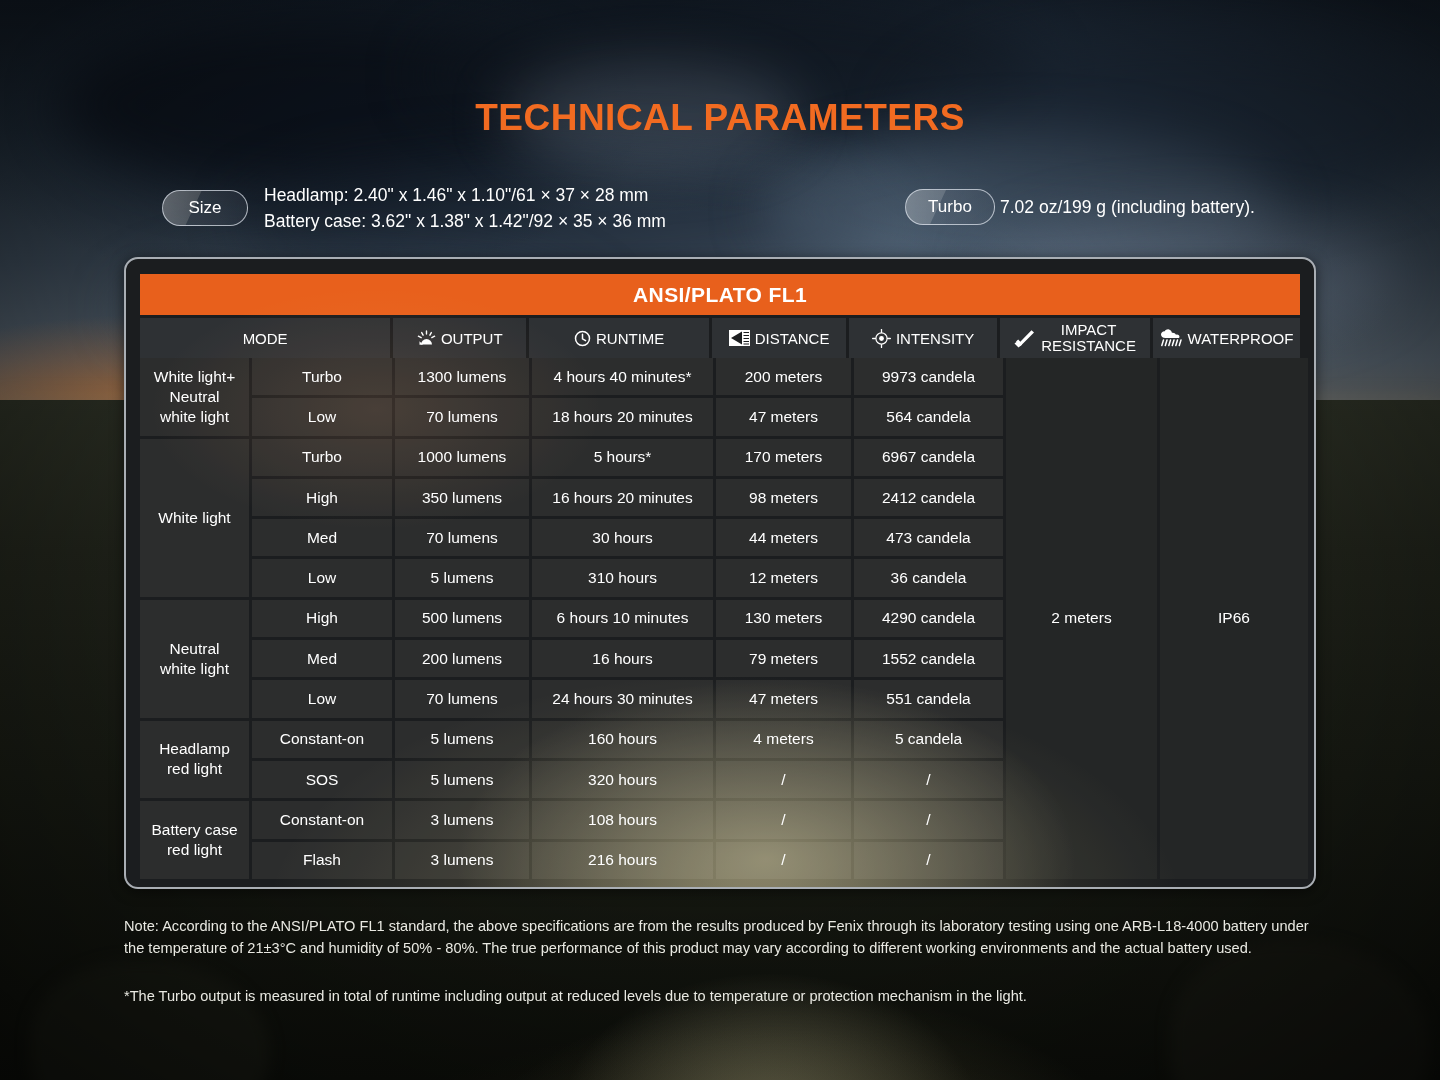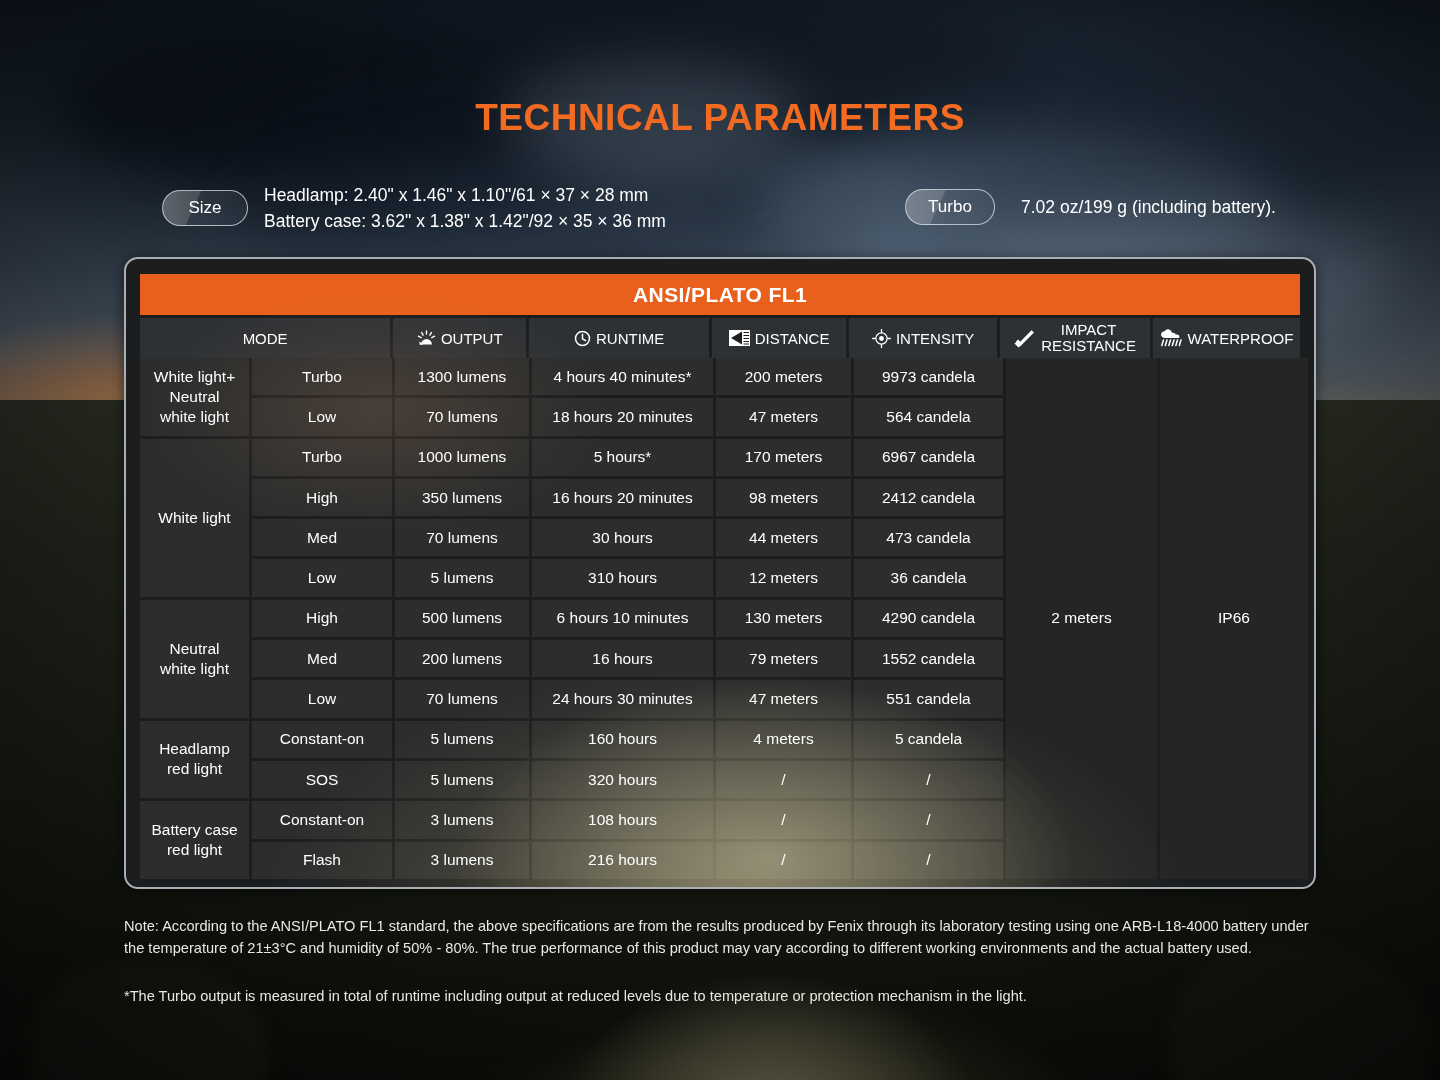--- a/index.html
+++ b/index.html
@@ -75,21 +75,21 @@
 
   .pill {
     width:86px; height:36px; border-radius:18px;
     border:1px solid rgba(225,230,238,.72);
     background:linear-gradient(115deg, rgba(255,255,255,.30) 0%, rgba(255,255,255,.22) 38%, rgba(140,150,165,.18) 39%, rgba(90,100,115,.16) 100%);
     display:flex; align-items:center; justify-content:center;
     color:#fff; font-size:17px; flex:none;
   }
   #weight-row .pill { width:90px; }
   .spec-text { margin-left:16px; color:#fff; font-size:17.5px; line-height:26px; white-space:pre-line; }
-  #weight-row .spec-text { margin-left:26px; }
+  #weight-row .spec-text { margin-left:5px; }
 
   
   #spec-table {
     position:absolute; left:124px; top:257px; width:1192px; height:632px;
     border:2px solid #a9aeb4; border-radius:14px;
     background:#1b1d1f; overflow:hidden;
     box-shadow:0 2px 14px rgba(0,0,0,.55);
   }
   .tbl-inner { position:absolute; left:14px; top:15px; width:1160px; height:602px; }
 

